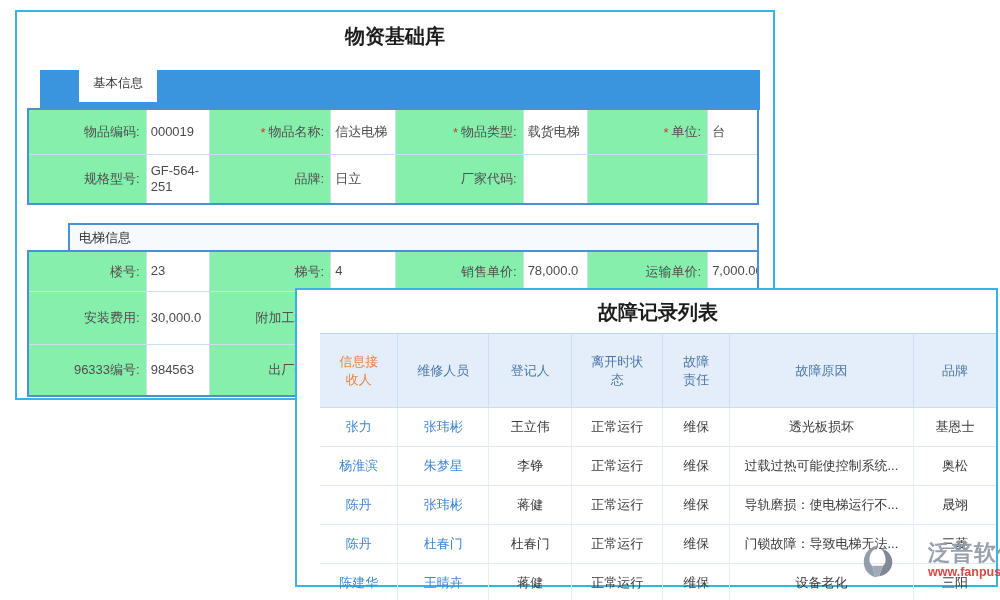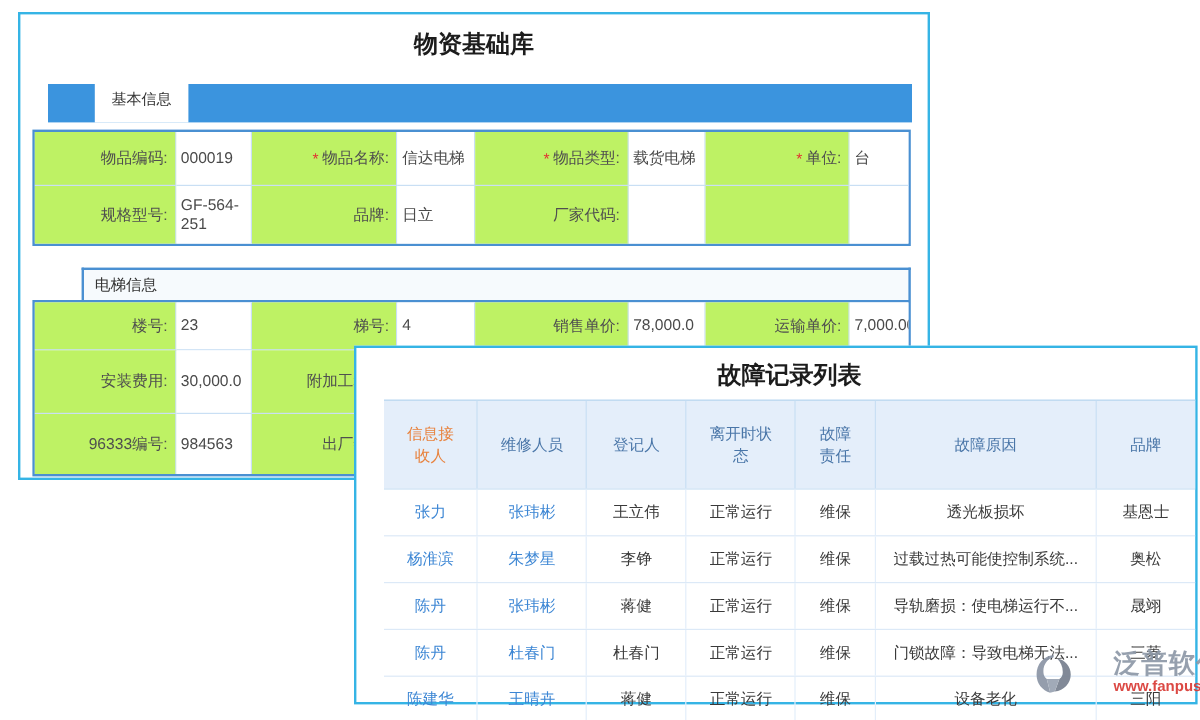--- a/index.html
+++ b/index.html
@@ -10,40 +10,40 @@
   
   .panel { position:absolute; background:#fff; border:2px solid #35b4e5; }
   #material-panel { left:15px; top:10px; width:760px; height:390px; z-index:1; }
   #fault-panel    { left:295px; top:288px; width:703px; height:299px; z-index:5;padding-left:23px; }
 
   .panel-title { text-align:center; font-size:20px; font-weight:bold; color:#1c1c1c; }
   #material-panel .panel-title { padding-top:11px; }
   #fault-panel   .panel-title { padding-top:9px; }
 
   
-  .tabbar { position:absolute; left:23px; right:13px; top:58px; height:32px; background:#3b94de; }
+  .tabbar { position:absolute; left:23px; right:13px; top:58px; height:40px; background:#3b94de; }
   .tab { position:absolute; left:39px; top:-5px; width:78px; height:37px; background:#fff;
          border-radius:4px 4px 0 0; text-align:center; line-height:37px; font-size:12.5px;
          color:#333; cursor:pointer; }
 
   
   .form-table { position:absolute; left:10px; width:732px; border:2px solid #4a90d2;
                 display:grid; grid-template-columns:118fr 63fr 122fr 65fr 128fr 65fr 120fr 49fr; }
   #basic-table { top:96px; grid-template-rows:45px 48px; }
   #elev-table  { grid-template-rows:40px 53px 50px; }
   #elev-wrap { position:absolute; left:10px; top:211px; width:732px; }
   .sec-head { border:2px solid #4a90d2; border-bottom:none; height:27px; line-height:25px;
               background:#f6fafd; font-size:13px; color:#333; padding-left:9px;margin-left:41px; }
   #elev-wrap .form-table { position:static; width:100%; }
 
   .cell { display:flex; align-items:center; font-size:13px; color:#4a4a4a;
           border-right:1px solid #c9dff4; border-bottom:1px solid #c9dff4; overflow:hidden; }
   .cell.col-last { border-right:none; }
   .cell.row-last { border-bottom:none; }
-  .cell.lab { background:#bef264; justify-content:flex-end; padding-right:6px; color:#4f4f4f; }
+  .cell.lab { background:#86efac; justify-content:flex-end; padding-right:6px; color:#4f4f4f; }
   .cell.val { background:#fff; justify-content:flex-start; padding:2px 4px; word-break:break-all; line-height:1.25; }
   .cell.val.num { white-space:nowrap; }
   .req { color:#e03131; margin-right:3px; font-size:13px; }
 
   
   .f-grid { display:grid; grid-template-columns:81fr 94fr 86fr 94fr 69fr 190fr 85fr; }
   #fault-head { margin-top:7px; height:74px; background:#e4eefa; border-top:1px solid #b9d6ef; }
   #fault-head .hcell { display:flex; align-items:center; justify-content:center; text-align:center;
                        font-size:13px; color:#4a76a8; padding:0 14px; line-height:1.35;
                        border-right:1px solid #c9dff4; }

